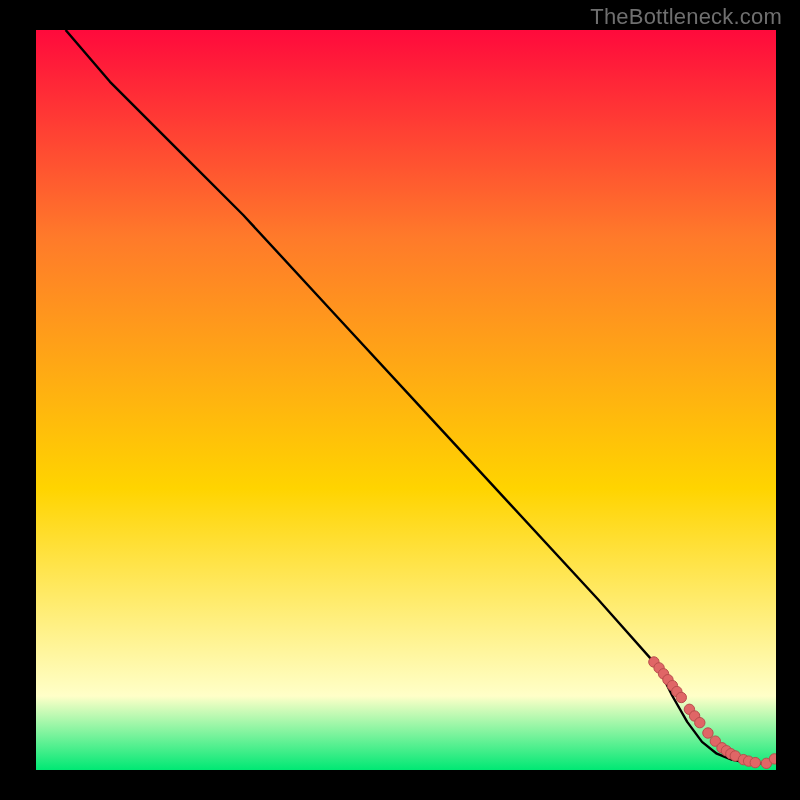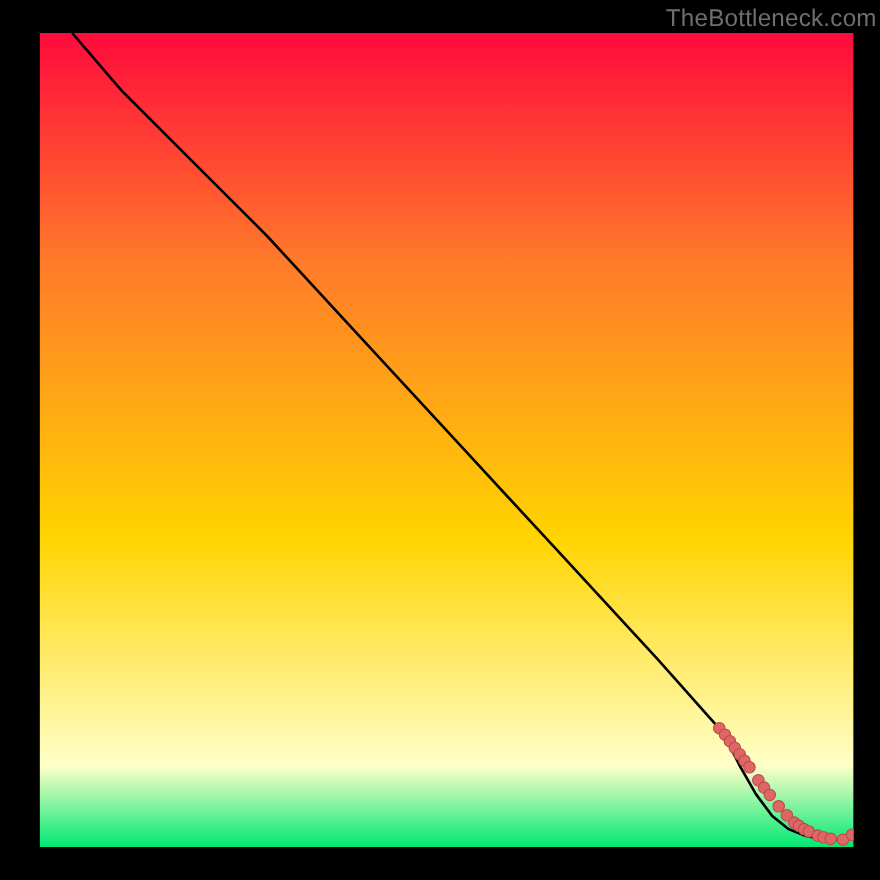--- a/index.html
+++ b/index.html
@@ -13,21 +13,21 @@
   }
   .frame {
     position: relative;
     width: 800px;
     height: 800px;
     background: #000;
   }
   .watermark {
     position: absolute;
     top: 4px;
-    right: 3px;
+    right: 18px;
     color: #6f6f6f;
     font-size: 22px;
     font-weight: 500;
     letter-spacing: 0.2px;
   }
   .plot {
     position: absolute;
     left: 36px;
     top: 30px;
     width: 740px;

